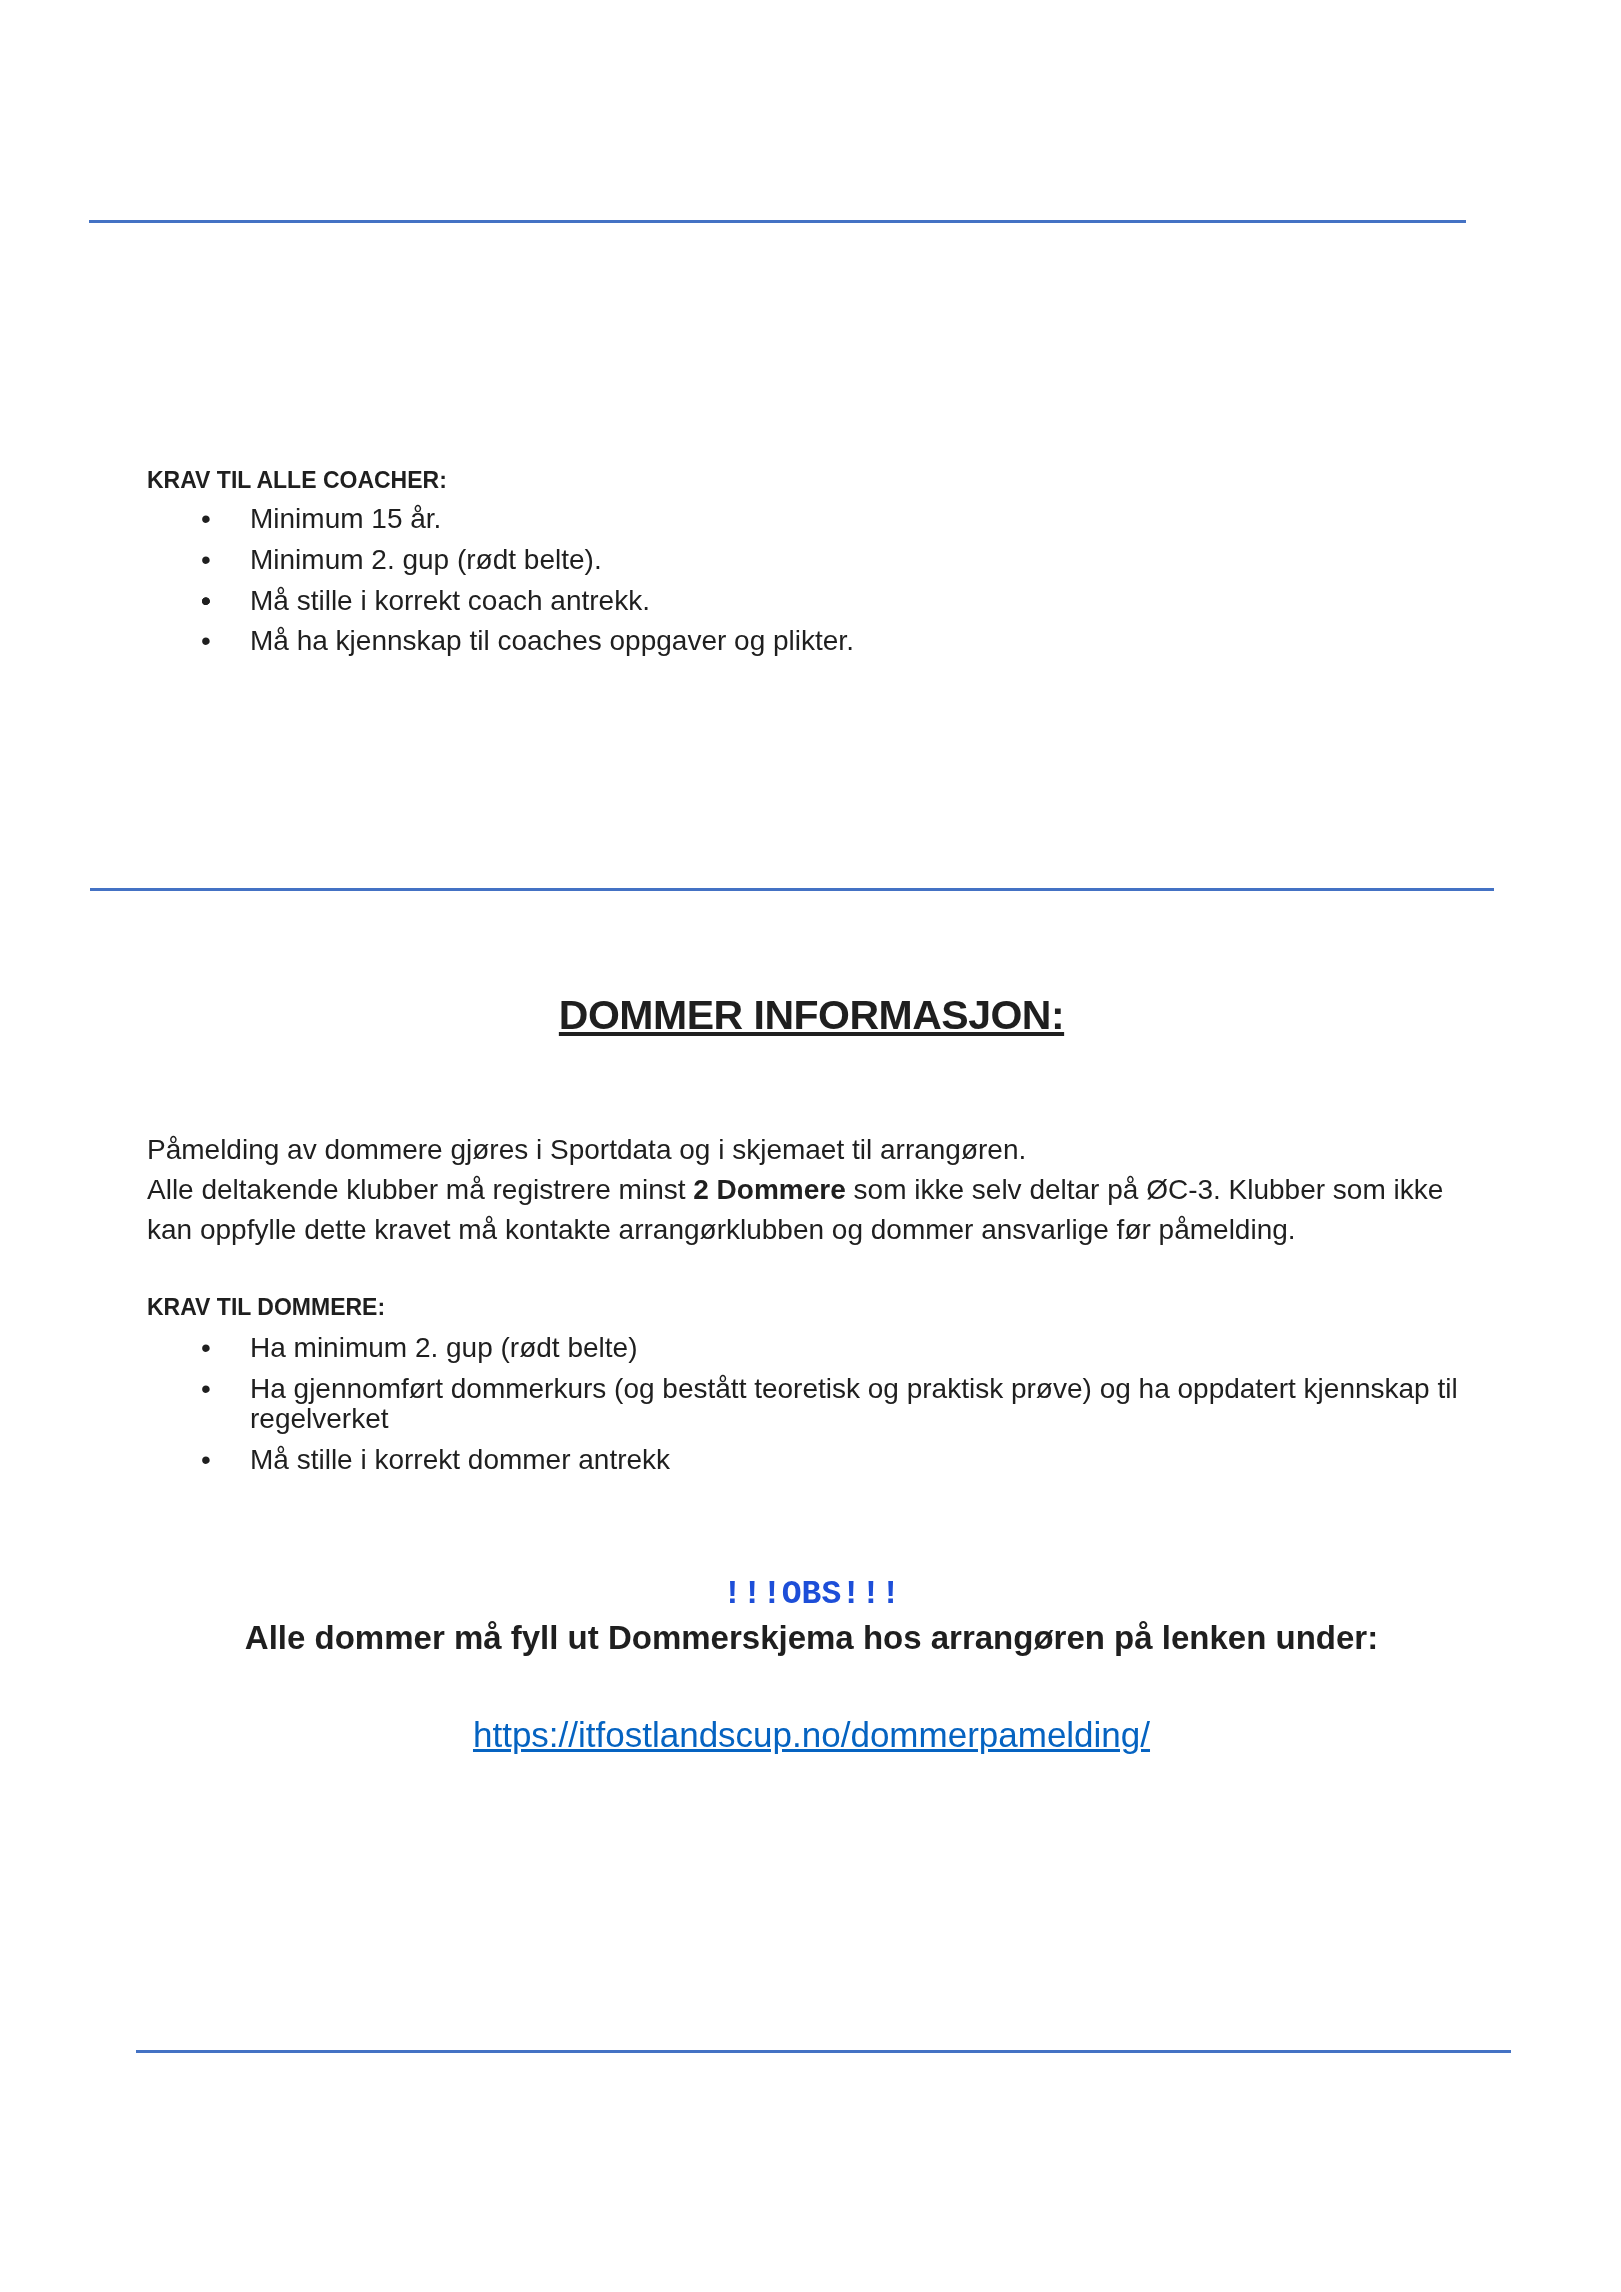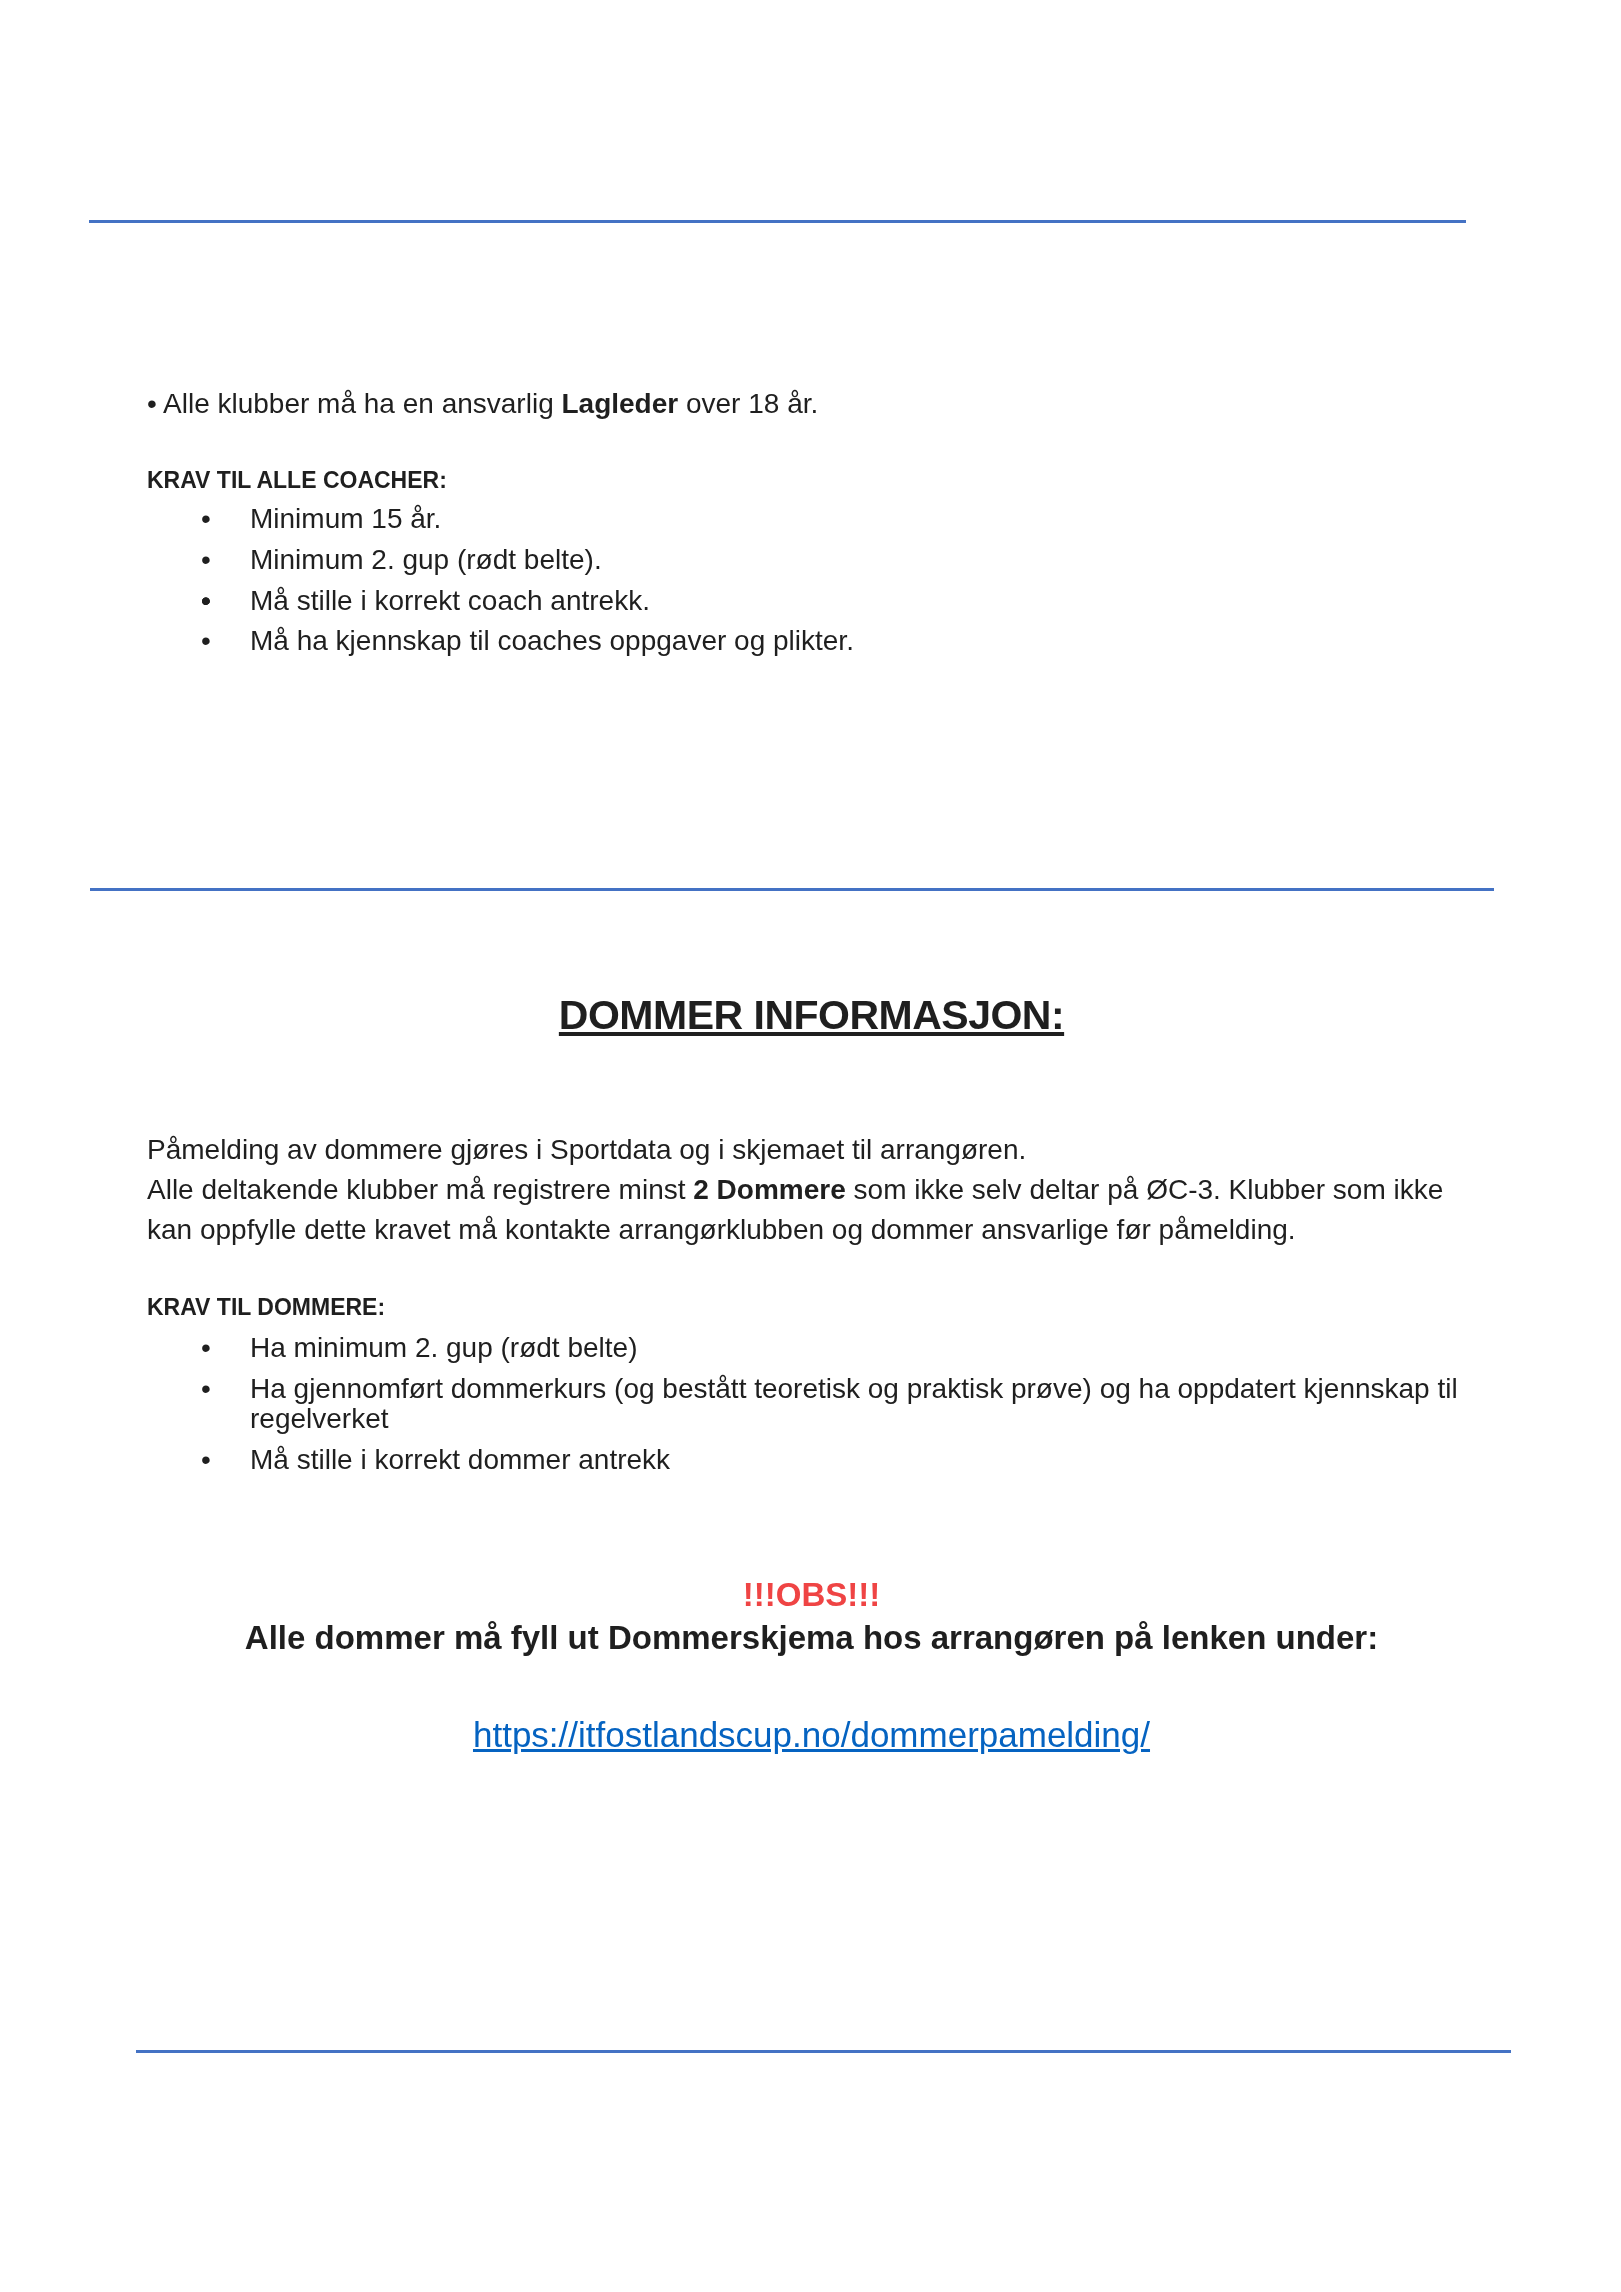--- a/index.html
+++ b/index.html
@@ -116,21 +116,20 @@
   }
 </style>
 </head>
 <body>
 
 <div class="page">
 
   <div class="divider divider-1" style="background: rgb(68, 114, 196);"></div>
 
 
-  <div class="body-text para-intro"><span>• Alle klubber må ha en ansvarlig </span><span class="bold">Lagleder</span><span> over 18 år.</span></div>
 
   <div class="krav-heading krav-1">KRAV TIL ALLE COACHER:</div>
 
   <ul class="bullet-list list-1">
     <li><span class="bullet-dot">•</span><span>Minimum 15 år.</span></li>
     <li><span class="bullet-dot">•</span><span>Minimum 2. gup (rødt belte).</span></li>
     <li><span class="bullet-dot">•</span></li>
     <li><span class="bullet-dot">•</span></li>
     <li><span class="bullet-dot">•</span><span>Må stille i korrekt coach antrekk.</span></li>
     <li><span class="bullet-dot">•</span><span>Må ha kjennskap til coaches oppgaver og plikter.</span></li>
@@ -145,21 +144,21 @@
   <div class="body-text para-registrere"><span>Alle deltakende klubber må registrere minst </span><span class="bold">2 Dommere</span><span> som ikke selv deltar på ØC-3. Klubber som ikke kan oppfylle dette kravet må kontakte arrangørklubben og dommer ansvarlige før påmelding.</span></div>
 
   <div class="krav-heading krav-2">KRAV TIL DOMMERE:</div>
 
   <ul class="bullet-list list-2">
     <li><span class="bullet-dot">•</span><span>Ha minimum 2. gup (rødt belte)</span></li>
     <li><span class="bullet-dot">•</span><span>Ha gjennomført dommerkurs (og bestått teoretisk og praktisk prøve) og ha oppdatert kjennskap til regelverket</span></li>
     <li><span class="bullet-dot">•</span><span>Må stille i korrekt dommer antrekk</span></li>
   </ul>
 
-  <div class="obs-text" style="color: #ef4444;">!!!OBS!!!</div>
+  <div class="obs-text" style="color: #1d4ed8; font-family: Liberation Mono, monospace;">!!!OBS!!!</div>
 
   <div class="instruction-text">Alle dommer må fyll ut Dommerskjema hos arrangøren på lenken under:</div>
 
   <div class="link-line"><a href="#" style="color: rgb(5, 99, 193);">https://itfostlandscup.no/dommerpamelding/</a></div>
 
   <div class="divider divider-3" style="background: rgb(68, 114, 196);"></div>
 
 </div>
 
 

